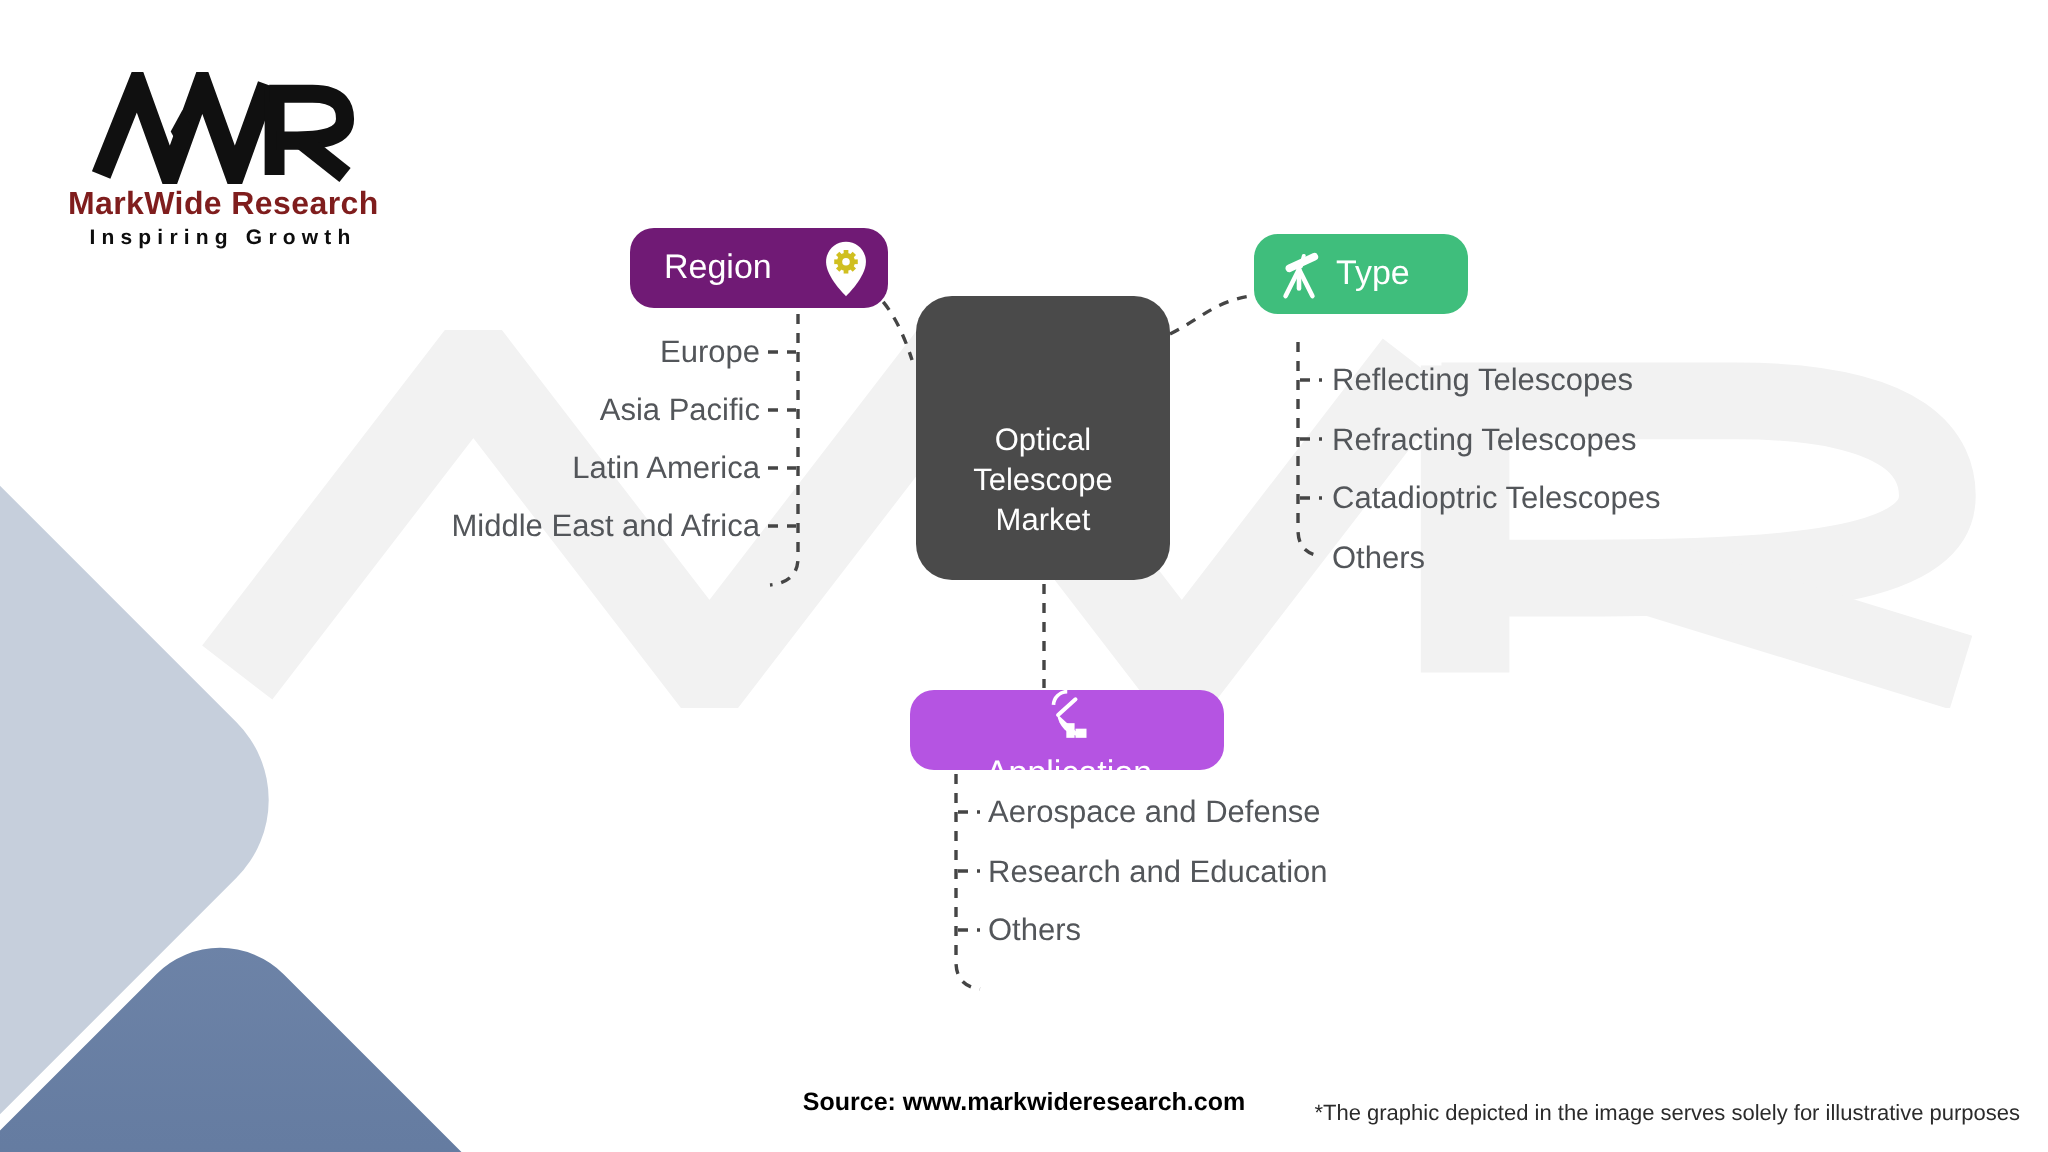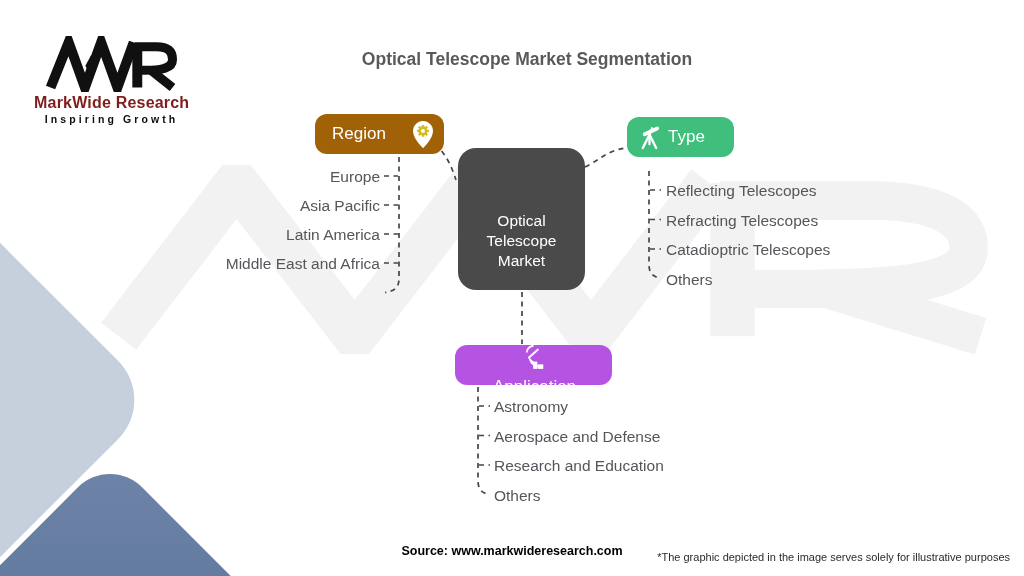--- a/index.html
+++ b/index.html
@@ -39,21 +39,21 @@
   }
   .center-node span{
     color:#ffffff;font-size:15.5px;line-height:20px;text-align:center;
     white-space:pre-line;padding-bottom:19px;
   }
   
   .badge{
     position:absolute;height:40px;border-radius:12px;z-index:2;
     display:flex;align-items:center;color:#fff;
   }
-  .badge-region{left:315px;top:114px;width:102px;background:#a16207;padding:0 10px 0 17px;justify-content:space-between;}
+  .badge-region{left:315px;top:114px;width:102px;background:#701a75;padding:0 10px 0 17px;justify-content:space-between;}
   .badge-type{left:627px;top:117px;width:86px;background:#3fbe7c;padding:0 10px 0 11px;gap:7px;}
   .badge-application{left:455px;top:345px;width:135px;background:#b554e2;padding:0 10px 0 12px;gap:8px;flex-direction:column;}
   .badge-label{font-size:17px;font-weight:400;white-space:nowrap;}
   .badge svg{flex:0 0 auto;display:block;}
   
   .items{list-style:none;margin:0;padding:0;position:absolute;z-index:2;}
   .items li{font-size:15.5px;color:#53565a;white-space:nowrap;}
   .region-items{right:644px;top:162px;text-align:right;}
   .region-items li{height:29px;line-height:29px;}
   .type-items{left:666px;top:176px;}
@@ -90,21 +90,20 @@
       <path d="M7 57 L27 7 L45 57 L63 7 L81 57 L99 7" fill="none" stroke="#101010" stroke-width="11" stroke-linejoin="miter"></path>
       <path d="M52 21 L58.5 33 L52 45 L45.5 33 Z" fill="#101010"></path>
       <path d="M103 9 L103 57" fill="none" stroke="#101010" stroke-width="11"></path>
       <path d="M100 12 L124 12 C140 12 142 20 142 26 C142 36 130 38 112 38 L104 38" fill="none" stroke="#101010" stroke-width="10"></path>
       <path d="M118 38 L142 57" fill="none" stroke="#101010" stroke-width="10"></path>
     </svg>
     <div class="logo-name">MarkWide Research</div>
     <div class="logo-tagline">Inspiring Growth</div>
   </div>
 
-  <h1 class="title">Optical Telescope Market Segmentation</h1>
 
   <svg class="connectors" width="1024" height="576" viewBox="0 0 1024 576">
 
     <path d="M418 136 C438 140 449 158 456 180"></path>
     <path d="M399 157 L399 279 Q399 291 385 292.5"></path>
     <path d="M384 176 L398 176"></path>
     <path d="M384 205 L398 205"></path>
     <path d="M384 234 L398 234"></path>
     <path d="M384 263 L398 263"></path>
 
@@ -172,21 +171,20 @@
   </ul>
 
   <ul class="items type-items">
     <li>Reflecting Telescopes</li>
     <li>Refracting Telescopes</li>
     <li>Catadioptric Telescopes</li>
     <li>Others</li>
   </ul>
 
   <ul class="items application-items">
-    <li>Astronomy</li>
     <li>Aerospace and Defense</li>
     <li>Research and Education</li>
     <li>Others</li>
   </ul>
 
   <div class="source">Source: www.markwideresearch.com</div>
   <div class="disclaimer">*The graphic depicted in the image serves solely for illustrative purposes</div>
 
 </div>
 

